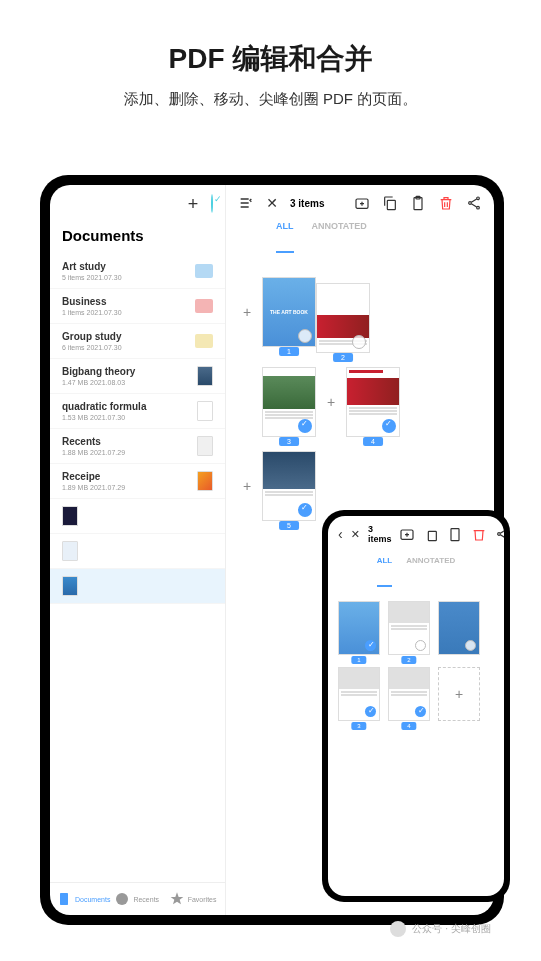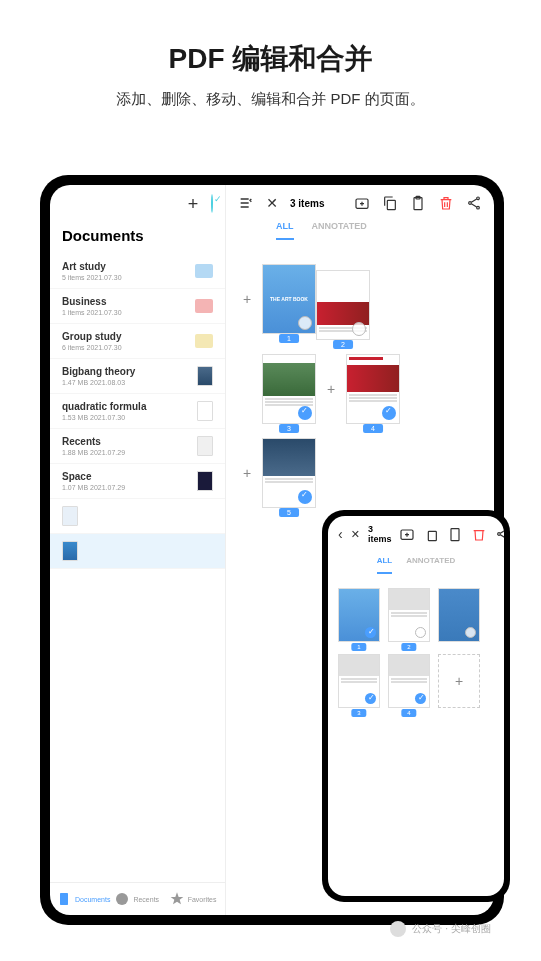--- a/index.html
+++ b/index.html
@@ -24,21 +24,21 @@
 .folder { width: 18px; height: 14px; border-radius: 2px; }
 .thumb { width: 16px; height: 20px; border: 1px solid #ddd; border-radius: 1px; }
 .sb-bot { display: flex; padding: 8px 6px; border-top: 1px solid #eee; gap: 4px; }
 .tab { flex: 1; display: flex; align-items: center; gap: 3px; font-size: 7px; color: #999; }
 .tab.act { color: #4a9eff; }
 .main { flex: 1; display: flex; flex-direction: column; }
 .toolbar { display: flex; align-items: center; padding: 10px 12px; gap: 10px; font-size: 10px; }
 .tb-left { display: flex; gap: 10px; align-items: center; }
 .tb-right { margin-left: auto; display: flex; gap: 12px; align-items: center; }
 .filters { display: flex; gap: 18px; padding: 0 50px 8px; font-size: 9px; }
-.filt { color: #bbb; font-weight: 600; padding-bottom: 7px; }
+.filt { color: #bbb; font-weight: 600; padding-bottom: 20px; }
 .filt.act { color: #4a9eff; border-bottom: 2px solid #4a9eff; }
 .pages { flex: 1; padding: 10px 14px; position: relative; }
 .prow { display: flex; align-items: center; gap: 8px; margin-bottom: 14px; }
 .plus { width: 14px; font-size: 14px; color: #888; text-align: center; }
 .pg { width: 54px; height: 70px; border: 1px solid #ddd; position: relative; display: flex; flex-direction: column; }
 .pg-num { position: absolute; bottom: -10px; left: 50%; transform: translateX(-50%); background: #4a9eff; color: #fff; font-size: 7px; padding: 1px 8px; border-radius: 2px; }
 .pg-sel { position: absolute; bottom: 3px; right: 3px; width: 14px; height: 14px; border-radius: 50%; }
 .sel-off { border: 1.5px solid #bbb; background: rgba(255,255,255,0.8); }
 .sel-on { background: #4a9eff; }
 .sel-on::after { content: "✓"; color: #fff; font-size: 8px; position: absolute; top: 0; left: 3px; }
@@ -53,21 +53,21 @@
 .attrib { position: absolute; bottom: 24px; right: 50px; font-size: 10px; color: #aaa; display: flex; align-items: center; gap: 6px; }
 .wechat { width: 16px; height: 16px; background: #ddd; border-radius: 50%; }
 svg { width: 100%; height: 100%; }
 .trash { color: #ff4444; }
 </style>
 </head>
 <body>
 
 <div class="hero">
   <div class="hero-title">PDF 编辑和合并</div>
-  <div class="hero-sub">添加、删除、移动、编辑和合并 PDF 的页面。</div>
+  <div class="hero-sub">添加、删除、移动、尖峰创圈 PDF 的页面。</div>
 </div>
 
 <div class="tablet">
   <div class="tablet-scr">
 
     <div class="sidebar">
       <div class="sb-top">
         <span class="ic" style="font-size:18px;color:#333;font-weight:300">+</span>
         <span><span class="check-circ"></span></span>
       </div>
@@ -110,23 +110,26 @@
           </div>
           <div class="doc">
             <div class="doc-info">
               <div class="doc-name">Recents</div>
               <div class="doc-meta">1.88 MB   2021.07.29</div>
             </div>
             <div class="thumb" style="background:#f0f0f0"></div>
           </div>
           <div class="doc">
             <div class="doc-info">
-              <div class="doc-name">Space</div>
-              <div class="doc-meta">1.07 MB   2021.07.29</div>
-            </div>
+              <div class="doc-name">Receipe</div>
+              <div class="doc-meta">1.89 MB   2021.07.29</div>
+            </div>
+            <div class="thumb" style="background:linear-gradient(135deg,#f4a020,#e85a2a)"></div>
+          </div>
+          <div class="doc">
             <div class="thumb" style="background:#1a1a3a"></div>
           </div>
           <div class="doc">
             <div class="thumb" style="background:#e8f0f8"></div>
           </div>
           <div class="doc sel">
             <div class="thumb" style="background:linear-gradient(180deg,#3a8acc,#2a6aaa)"></div>
           </div>
         </div>
       <div class="sb-bot">

